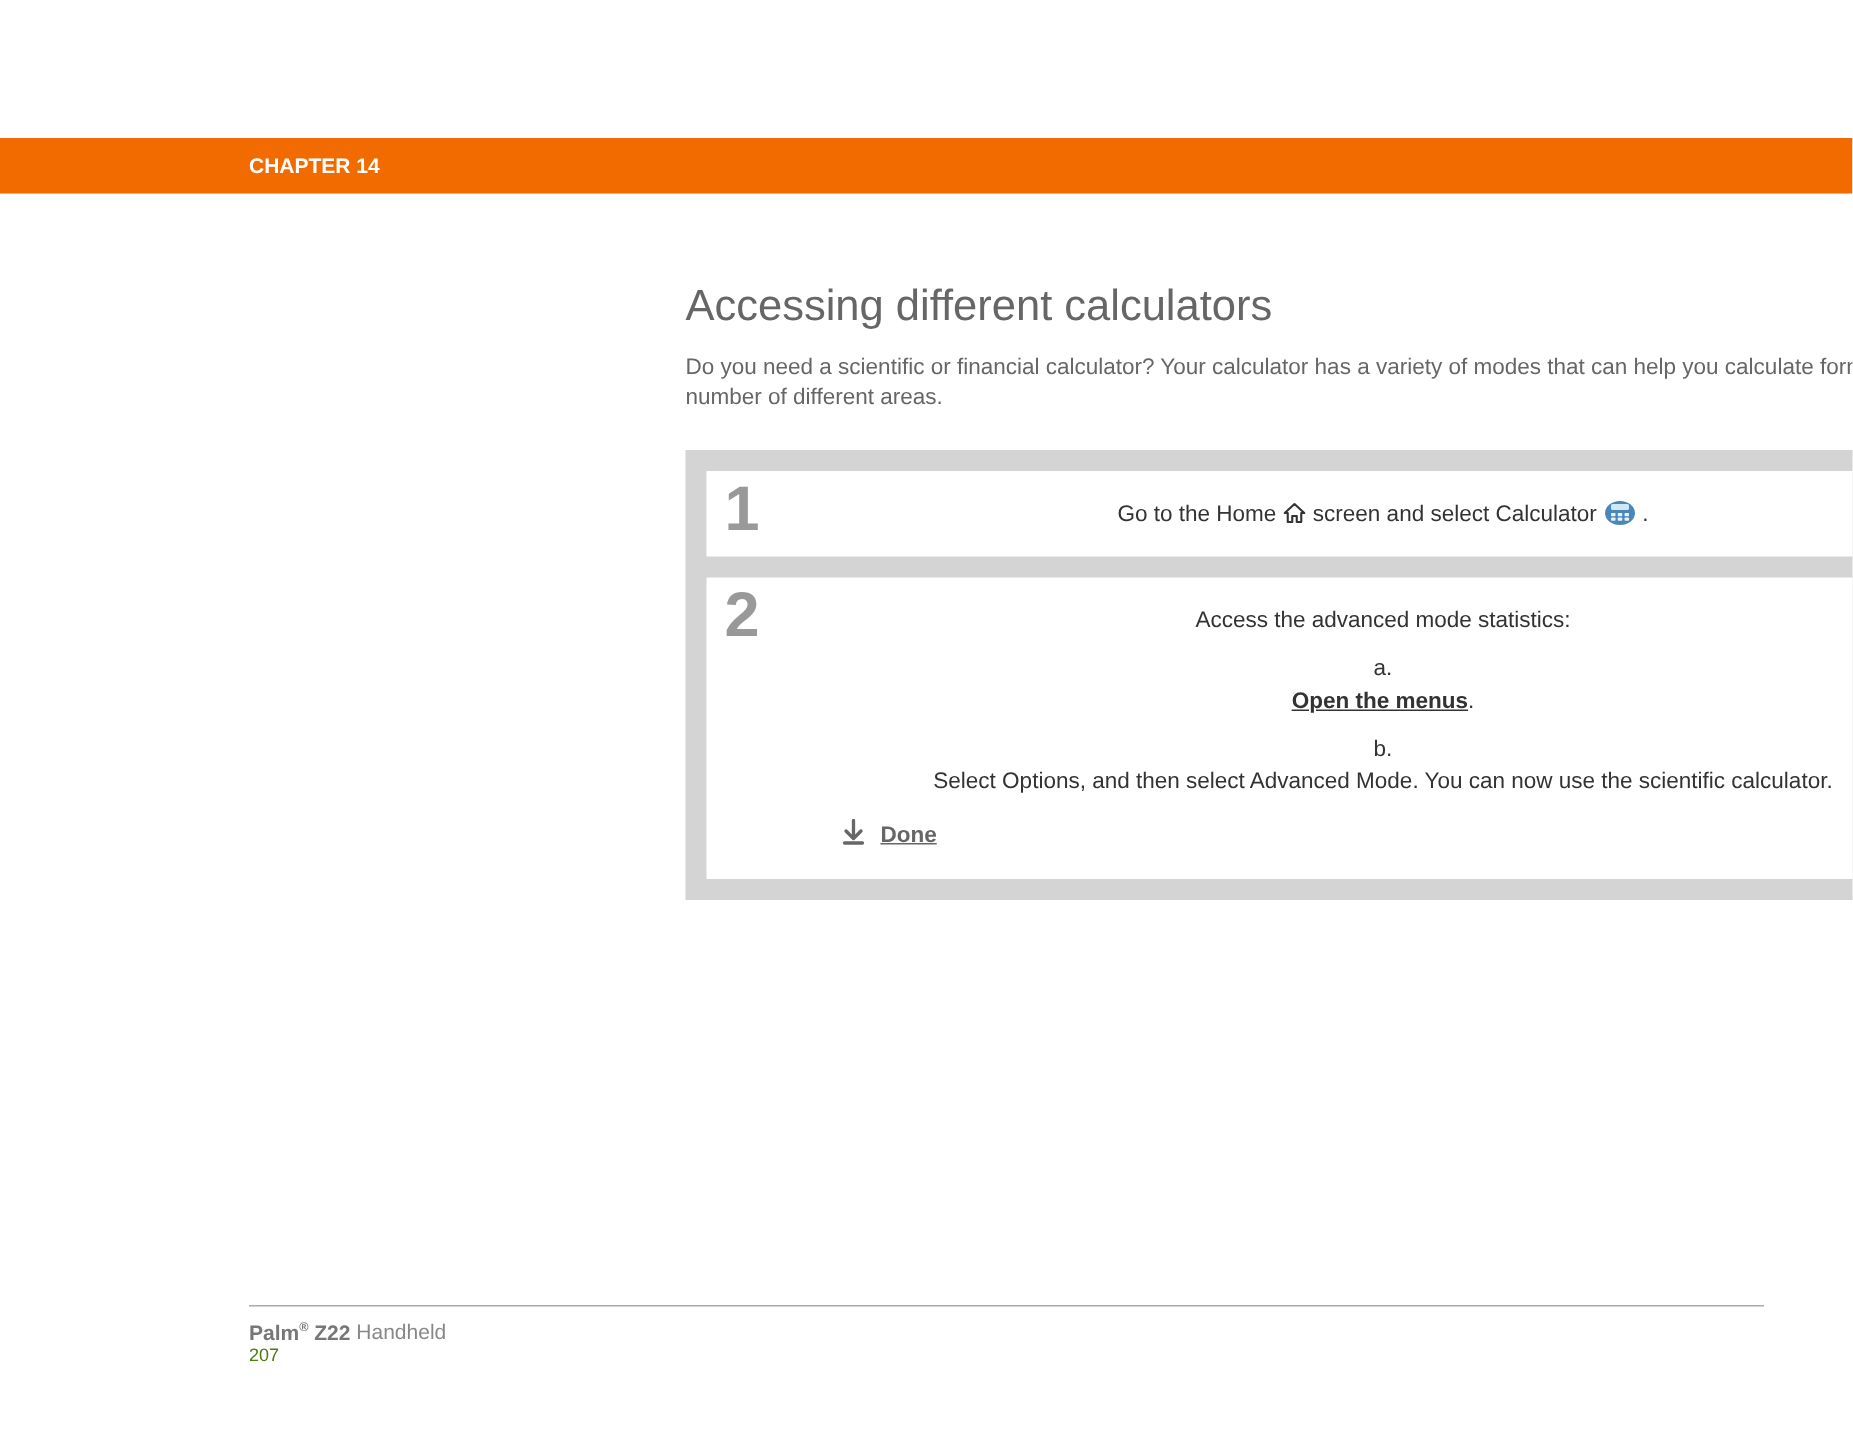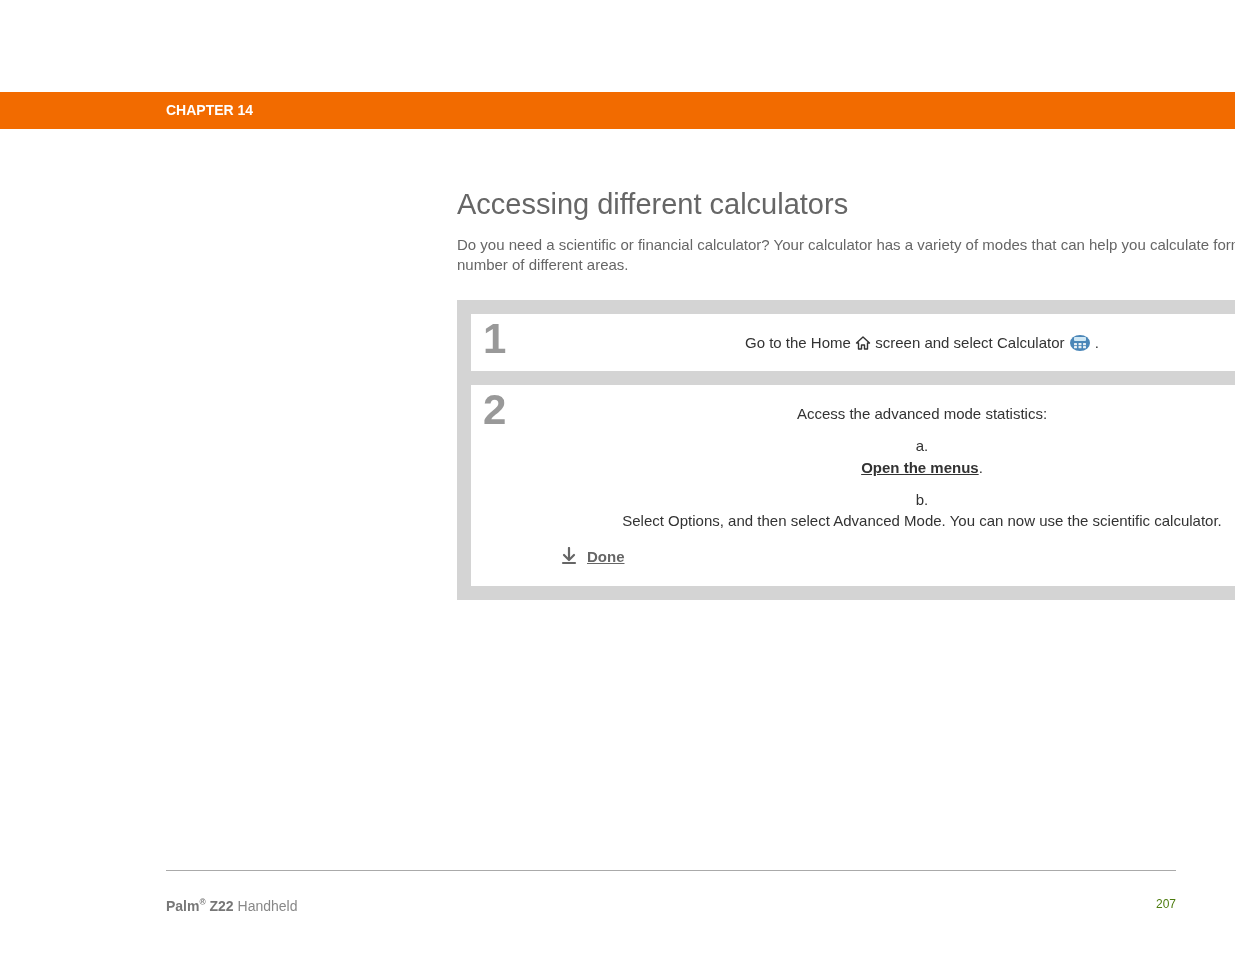--- a/index.html
+++ b/index.html
@@ -124,25 +124,26 @@
     height: 18px;
     vertical-align: -4px;
   }
   
   .footer {
     position: absolute;
     left: 166px;
     top: 870px;
     width: 1010px;
     border-top: 1px solid #aaa;
-    padding-top: 26px;
+    padding-top: 8px;
     font-size: 14px;
     color: #888;
     display: flex;
     justify-content: space-between;
+    flex-direction: column;
   }
   .footer-left b { font-weight: bold; color:#777;}
   .footer-right { font-size: 12px; color: #4d7c0f; }
   sup { font-size: 0.6em; }
 </style>
 </head>
 <body>
 
 <div class="page">
   <div class="white-space-top"></div>

